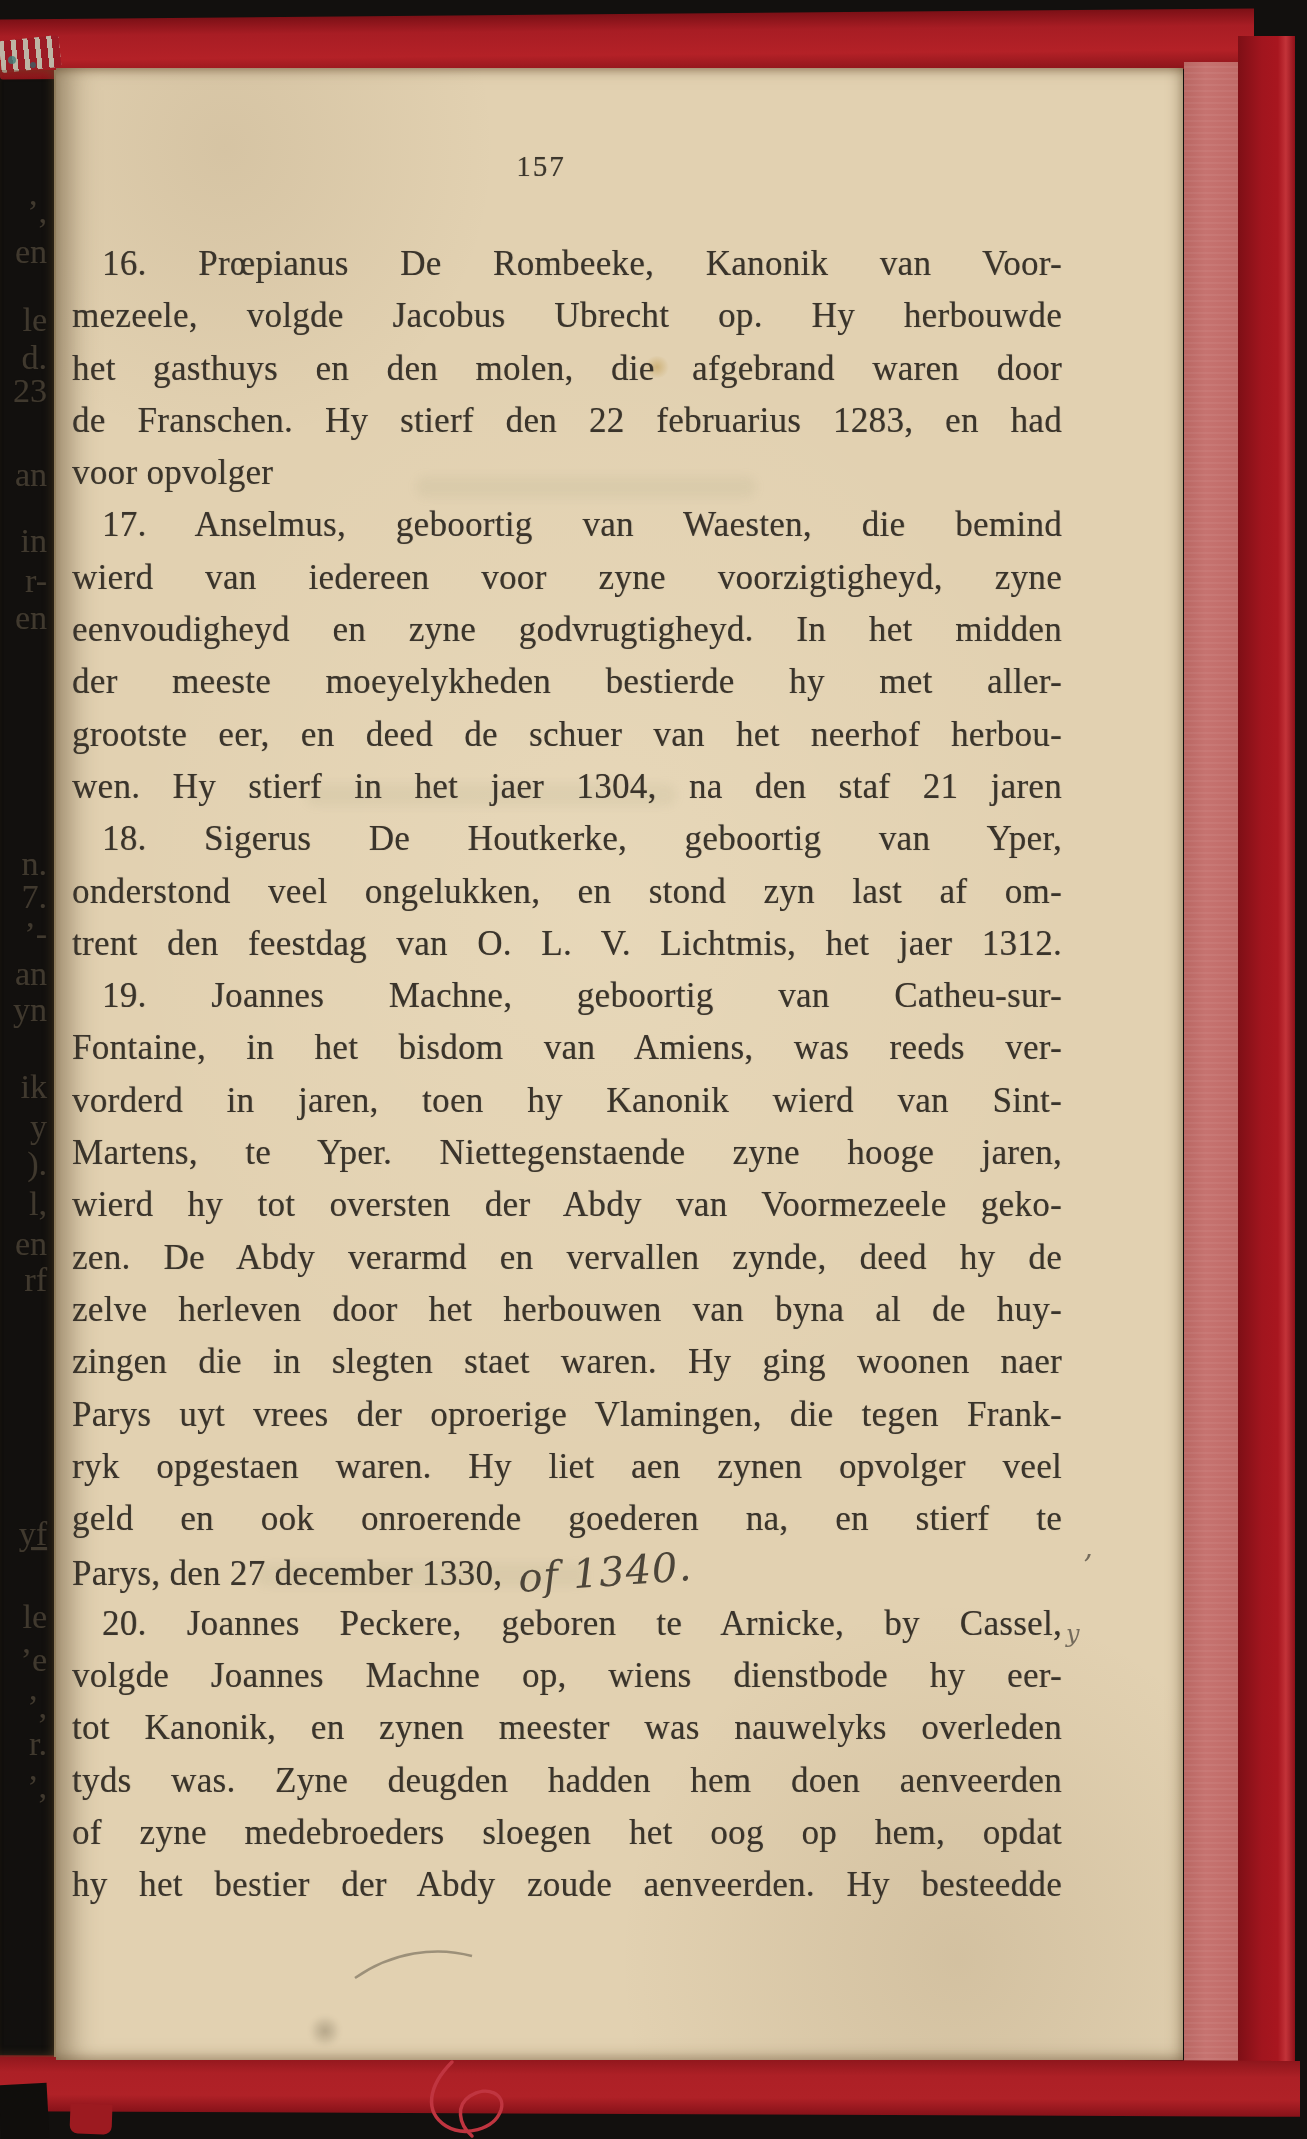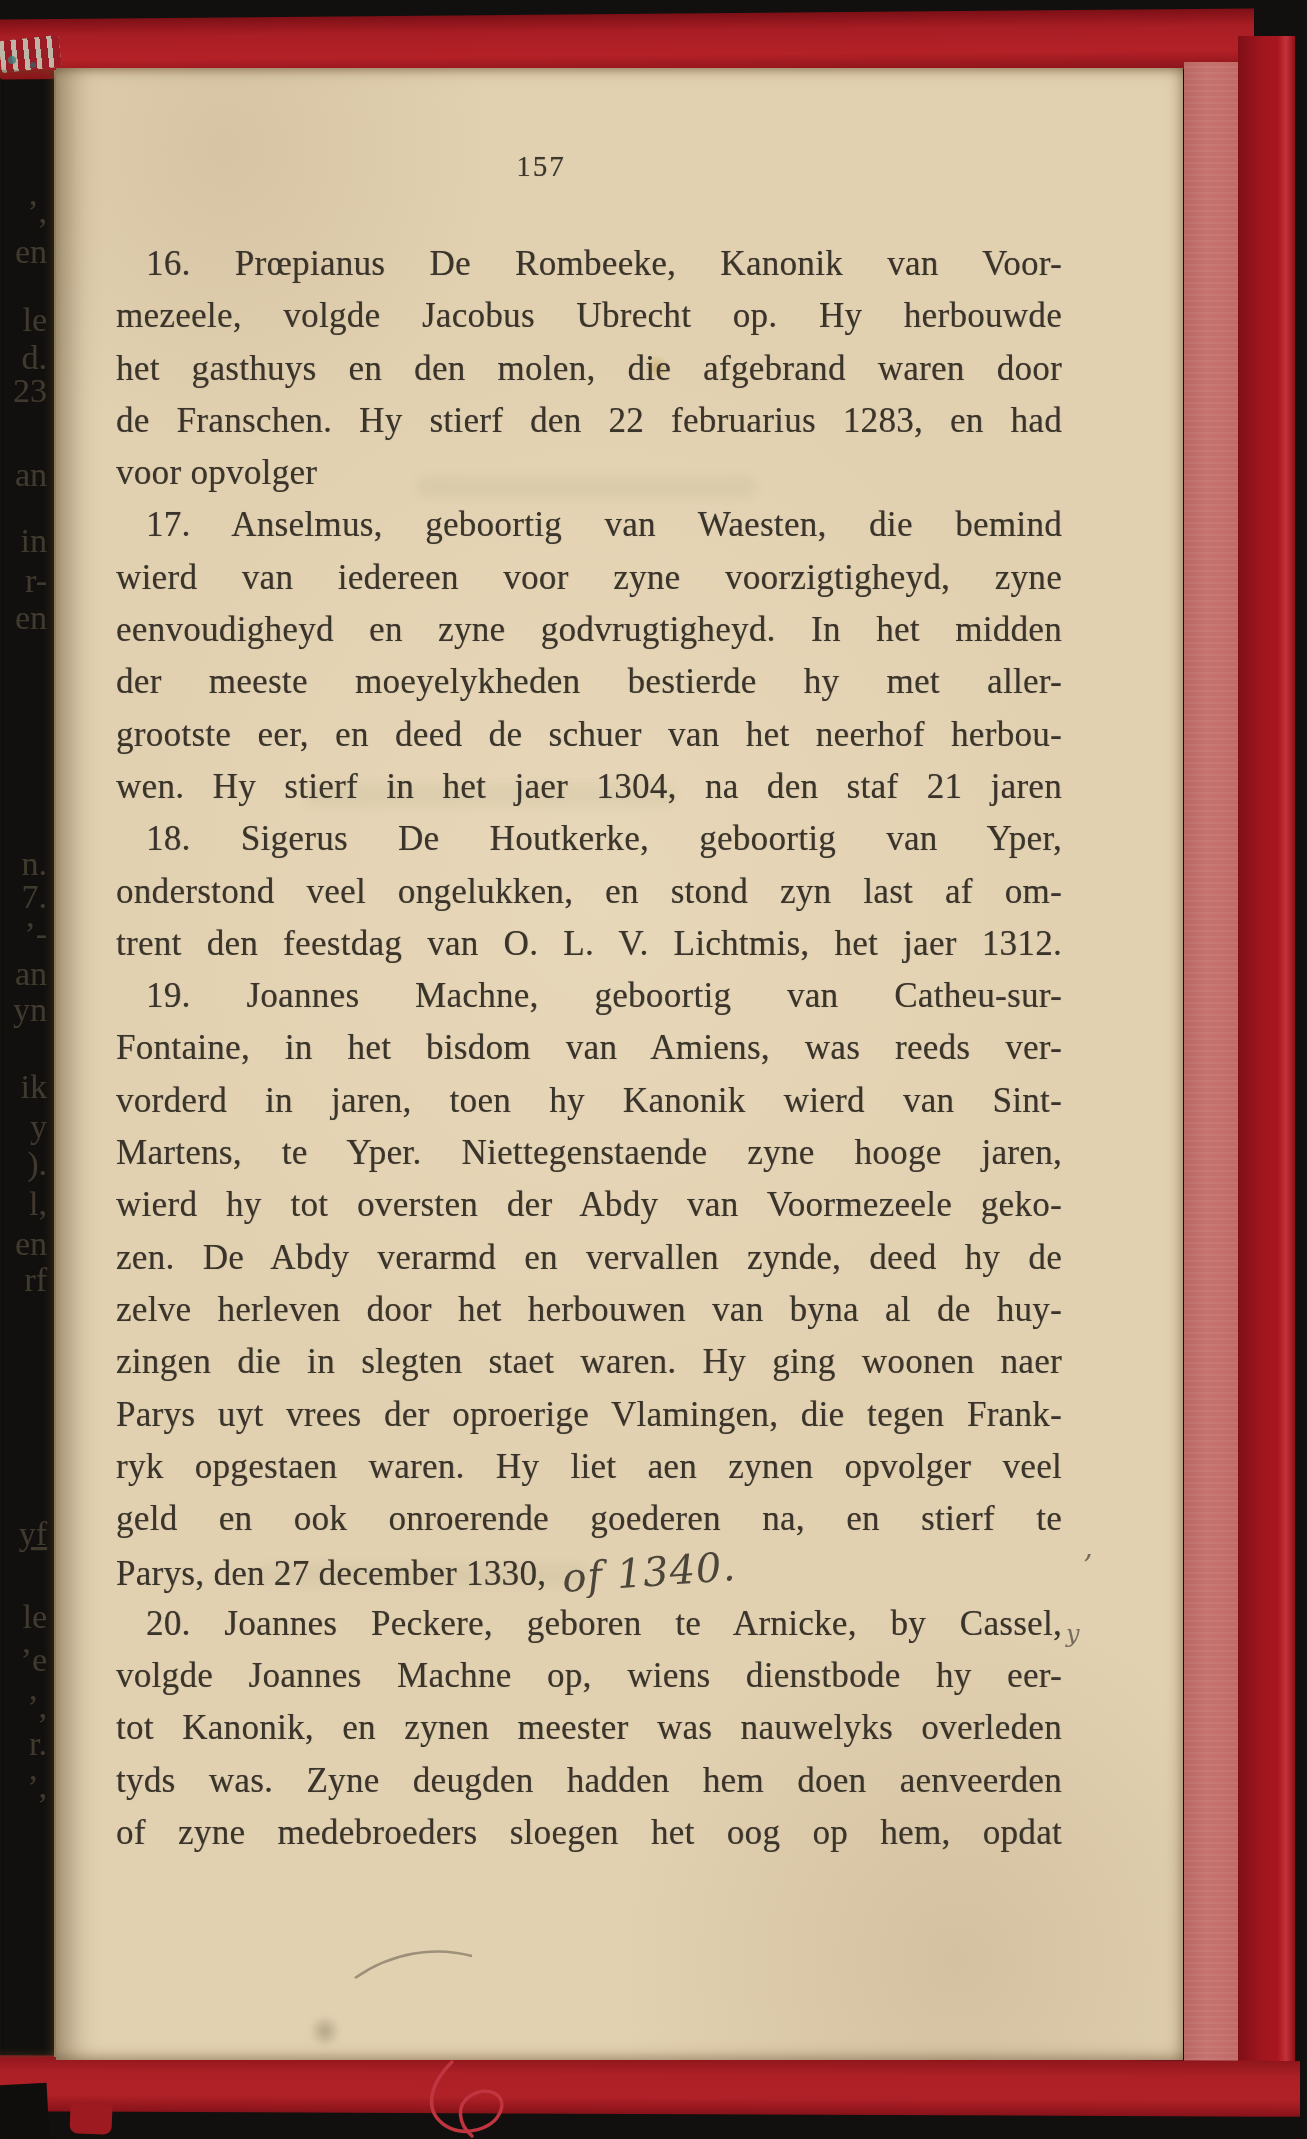--- a/index.html
+++ b/index.html
@@ -47,21 +47,21 @@
                inset 0 8px 10px -6px rgba(95,65,35,.5),
                inset -12px 0 14px -9px rgba(110,85,55,.5),
                inset 0 -10px 12px -7px rgba(110,85,55,.4);}
 
   .page-number{position:absolute;left:16px;top:82px;width:990px;text-align:center;
     transform:translateX(-26px);font-size:29px;letter-spacing:2px;color:#3d372d;
     text-shadow:.3px .4px .7px rgba(58,52,43,.55);}
 
   .body-text{position:absolute;left:16px;top:170px;width:990px;color:#3a342b;}
   .line{height:52.3px;line-height:52.3px;font-size:35px;letter-spacing:.3px;overflow:hidden;
-        text-shadow:.35px .45px .7px rgba(58,52,43,.5);margin-left:44px;}
+        text-shadow:.35px .45px .7px rgba(58,52,43,.5);}
   .line.ind{padding-left:30px;}
   .line.j{text-align:justify;}
   .line.j::after{content:"";display:inline-block;width:100%;height:0;}
   .hand{display:inline-block;margin-left:16px;font-family:"DejaVu Serif",serif;
         font-style:italic;font-size:40px;color:#4c4539;letter-spacing:1px;
         transform:rotate(-4deg) translateY(1px);text-shadow:none;}
 
   .mark{position:absolute;font-family:"DejaVu Serif",serif;font-style:italic;color:#5a5348;opacity:.8;text-shadow:none;}
 
   
@@ -154,20 +154,21 @@
         <div class="line j"><span>zingen die in slegten staet waren. Hy ging woonen naer</span></div>
         <div class="line j"><span>Parys uyt vrees der oproerige Vlamingen, die tegen Frank-</span></div>
         <div class="line j"><span>ryk opgestaen waren. Hy liet aen zynen opvolger veel</span></div>
         <div class="line j"><span>geld en ook onroerende goederen na, en stierf te</span></div>
         <div class="line"><span>Parys, den 27 december 1330,</span><span class="hand">of 1340.</span></div>
         <div class="line j ind"><span>20. Joannes Peckere, geboren te Arnicke, by Cassel,</span></div>
         <div class="line j"><span>volgde Joannes Machne op, wiens dienstbode hy eer-</span></div>
         <div class="line j"><span>tot Kanonik, en zynen meester was nauwelyks overleden</span></div>
         <div class="line j"><span>tyds was. Zyne deugden hadden hem doen aenveerden</span></div>
         <div class="line j"><span>of zyne medebroeders sloegen het oog op hem, opdat</span></div>
+        <div class="line j"><span>hy het bestier der Abdy zoude aenveerden. Hy besteedde</span></div>
       </div>
   <span class="mark" style="left: 1026px; top: 1480px; font-size: 30px;">ʼ</span>
       <span class="mark" style="left: 1010px; top: 1552px; font-size: 24px;">y</span>
     </div>
 
   <svg class="overlay-svg" viewBox="0 0 1307 2139">
     <path d="M355 1978 C 392 1952, 436 1946, 472 1956" fill="none" stroke="rgba(72,65,53,0.45)" stroke-width="2.5"></path>
     <path d="M452 2062 C 428 2086, 424 2112, 446 2126 C 464 2137, 494 2130, 501 2110 C 506 2094, 487 2085, 470 2096 C 456 2105, 458 2124, 472 2136" fill="none" stroke="#c03540" stroke-width="3.5" stroke-linecap="round"></path>
   </svg>
 </div>

